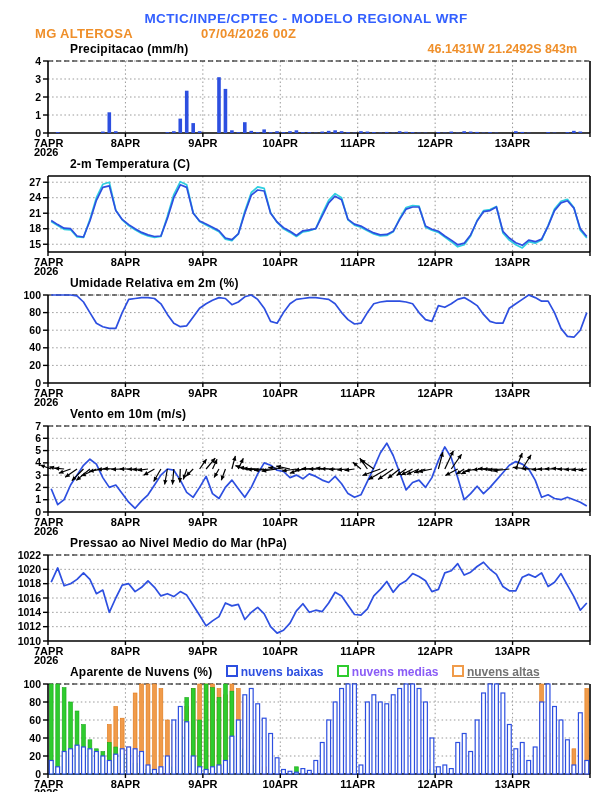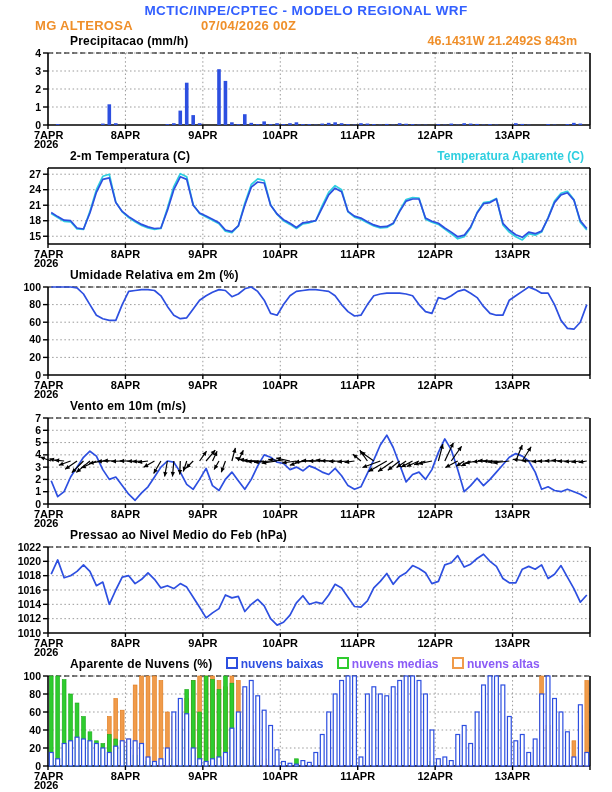--- a/index.html
+++ b/index.html
@@ -1,17 +1,17 @@
 <!DOCTYPE html>
 <html><head>
 <meta charset="utf-8">
 <style>
   html,body{margin:0;padding:0;background:#fff;}
   body{width:612px;height:792px;font-family:"Liberation Sans",sans-serif;overflow:hidden;}
-  .hdr1{padding-top:3px;text-align:center;font-weight:bold;font-size:13.5px;letter-spacing:.4px;color:#3360ff;white-space:nowrap;}
+  .hdr1{padding-top:11px;text-align:center;font-weight:bold;font-size:13.5px;letter-spacing:.4px;color:#3360ff;white-space:nowrap;}
   .hdr2{display:flex;font-weight:bold;font-size:13px;letter-spacing:.3px;color:#ef8f2a;white-space:nowrap;height:16px;line-height:16px;}
   .hdr2 .station{margin-left:35px;}
   .hdr2 .run{margin-left:68px;}
   .trow{position:relative;height:15px;line-height:15px;font-weight:bold;font-size:12px;white-space:nowrap;}
   .ptitle{margin-left:70px;letter-spacing:.2px;color:#000;margin-top:12px;}
   .loc{position:absolute;right:35px;color:#ef8f2a;font-size:12.5px;}
   .aplabel{position:absolute;right:28px;color:#2fcfe0;}
   .legend{display:inline;}
   .lgitem{margin-left:10px;}
   .lgsq{display:inline-block;width:8px;height:8px;border:2px solid #000;background:#fff;vertical-align:-1px;margin-right:3px;}
@@ -135,21 +135,20 @@
     <rect x="526.902380952381" y="75.64" width="3.6" height="0.35999999999999943" fill="#2d4fe0"></rect>
     <rect x="546.2595238095239" y="75.1" width="3.6" height="0.9000000000000057" fill="#2d4fe0"></rect>
     <rect x="552.7119047619049" y="75.64" width="3.6" height="0.35999999999999943" fill="#2d4fe0"></rect>
     <rect x="565.6166666666668" y="75.1" width="3.6" height="0.9000000000000057" fill="#2d4fe0"></rect>
     <rect x="572.0690476190476" y="73.84" width="3.6" height="2.1599999999999966" fill="#2d4fe0"></rect>
     <rect x="578.5214285714286" y="74.56" width="3.6" height="1.4399999999999977" fill="#2d4fe0"></rect>
   </svg>
 
 <div class="trow">
   <span class="ptitle">2-m Temperatura (C)</span>
-  <span class="aplabel">Temperatura Aparente (C)</span>
 </div>
 <svg id="svg-temp" width="612" height="104" viewBox="0 0 612 104">
     <line x1="48" x2="590" y1="72.24489795918367" y2="72.24489795918367" class="grid"></line>
     <line x1="43" x2="48" y1="72.24489795918367" y2="72.24489795918367" class="ax"></line>
     <text x="41" y="75.74489795918367" class="ylab" text-anchor="end">15</text>
     <line x1="48" x2="590" y1="56.734693877551024" y2="56.734693877551024" class="grid"></line>
     <line x1="43" x2="48" y1="56.734693877551024" y2="56.734693877551024" class="ax"></line>
     <text x="41" y="60.234693877551024" class="ylab" text-anchor="end">18</text>
     <line x1="48" x2="590" y1="41.224489795918366" y2="41.224489795918366" class="grid"></line>
     <line x1="43" x2="48" y1="41.224489795918366" y2="41.224489795918366" class="ax"></line>
@@ -458,21 +457,21 @@
     <polygon points="557.4181897151028,47.17452406437283 561.9558996374685,49.29565316474912 561.8791090491445,44.896323306061" fill="#000000"></polygon>
     <line x1="573.8690476190476" y1="47" x2="564.3921891415793" y2="47.662686500569194" stroke="#000000" stroke-width="1.2"></line>
     <polygon points="564.3921891415793,47.662686500569194 569.0346916099855,49.54342327929224 568.7277631255114,45.15414145814901" fill="#000000"></polygon>
     <line x1="580.3214285714286" y1="47" x2="571.3885132066566" y2="48.09682409064633" stroke="#000000" stroke-width="1.2"></line>
     <polygon points="571.3885132066566,48.09682409064633 576.1230834445339,49.73201357893408 575.5868583335512,45.36481051171226" fill="#000000"></polygon>
     <line x1="586.7738095238095" y1="47" x2="578.6491455614588" y2="48.432597465752174" stroke="#000000" stroke-width="1.2"></line>
     <polygon points="578.6491455614588,48.432597465752174 583.462806440881,49.81775772287784 582.6987544591466,45.48460360962413" fill="#000000"></polygon>
   </svg>
 
 <div class="trow">
-  <span class="ptitle">Pressao ao Nivel Medio do Feb (hPa)</span>
+  <span class="ptitle">Pressao ao Nivel Medio do Mar (hPa)</span>
 </div>
 <svg id="svg-pres" width="612" height="114" viewBox="0 0 612 114">
     <line x1="43" x2="48" y1="90" y2="90" class="ax"></line>
     <text x="41" y="93.5" class="ylab" text-anchor="end">1010</text>
     <line x1="48" x2="590" y1="75.66666666666667" y2="75.66666666666667" class="grid"></line>
     <line x1="43" x2="48" y1="75.66666666666667" y2="75.66666666666667" class="ax"></line>
     <text x="41" y="79.16666666666667" class="ylab" text-anchor="end">1012</text>
     <line x1="48" x2="590" y1="61.333333333333336" y2="61.333333333333336" class="grid"></line>
     <line x1="43" x2="48" y1="61.333333333333336" y2="61.333333333333336" class="ax"></line>
     <text x="41" y="64.83333333333334" class="ylab" text-anchor="end">1014</text>
@@ -515,21 +514,21 @@
     <line x1="590" x2="590" y1="4" y2="90" class="frame"></line>
     <line x1="48" x2="590" y1="4" y2="4" class="framed"></line>
     <polyline points="51.2,31.2 57.7,16.9 64.1,34.8 70.6,32.7 77.0,28.4 83.5,21.9 89.9,28.4 96.4,42.7 102.8,39.1 109.3,61.3 115.8,47.0 122.2,34.1 128.7,32.7 135.1,40.6 141.6,36.3 148.0,29.8 154.5,36.3 160.9,44.9 167.4,42.7 173.8,45.6 180.3,40.6 186.7,44.1 193.2,54.2 199.6,64.2 206.1,74.9 212.5,69.9 219.0,65.6 225.4,52.0 231.9,54.9 238.3,53.4 244.8,68.5 251.3,61.3 257.7,56.3 264.2,62.8 270.6,75.7 277.1,82.1 283.5,79.3 290.0,72.1 296.4,59.9 302.9,52.7 309.3,61.3 315.8,59.2 322.2,60.6 328.7,52.0 335.1,41.3 341.6,44.9 348.0,54.2 354.5,63.5 360.9,64.2 367.4,57.8 373.8,44.9 380.3,38.4 386.8,30.5 393.2,41.3 399.7,33.4 406.1,29.8 412.6,22.6 419.0,25.5 425.5,29.8 431.9,40.6 438.4,38.4 444.8,21.9 451.3,19.8 457.7,12.6 464.2,24.1 470.6,21.2 477.1,15.5 483.5,11.2 490.0,18.3 496.4,23.4 502.9,35.5 509.3,39.8 515.8,39.8 522.3,26.2 528.7,23.4 535.2,26.2 541.6,21.9 548.1,35.5 554.5,31.2 561.0,22.6 567.4,34.1 573.9,45.6 580.3,59.2 586.8,52.0" fill="none" stroke="#2d4fe0" stroke-width="1.7" stroke-linejoin="round"></polyline>
   </svg>
 
 <div class="trow">
   <span class="ptitle">Aparente de Nuvens (%)</span>
   <span class="legend">
     <span class="lgitem"><span class="lgsq" id="sq-baixas" style="border-color: rgb(45, 79, 224);"></span><span id="tx-baixas" style="color: rgb(45, 79, 224);">nuvens baixas</span></span>
     <span class="lgitem"><span class="lgsq" id="sq-medias" style="border-color: rgb(46, 204, 46);"></span><span id="tx-medias" style="color: #8b5cf6;">nuvens medias</span></span>
-    <span class="lgitem"><span class="lgsq" id="sq-altas" style="border-color: rgb(240, 155, 74);"></span><span id="tx-altas" style="color: #8b5cf6;">nuvens altas</span></span>
+    <span class="lgitem"><span class="lgsq" id="sq-altas" style="border-color: rgb(240, 155, 74);"></span><span id="tx-altas" style="color: #737373; text-decoration: underline;">nuvens altas</span></span>
   </span>
 </div>
 <svg id="svg-cloud" width="612" height="118" viewBox="0 0 612 118">
     <line x1="43" x2="48" y1="94" y2="94" class="ax"></line>
     <text x="41" y="97.5" class="ylab" text-anchor="end">0</text>
     <line x1="48" x2="590" y1="76" y2="76" class="grid"></line>
     <line x1="43" x2="48" y1="76" y2="76" class="ax"></line>
     <text x="41" y="79.5" class="ylab" text-anchor="end">20</text>
     <line x1="48" x2="590" y1="58" y2="58" class="grid"></line>
     <line x1="43" x2="48" y1="58" y2="58" class="ax"></line>

